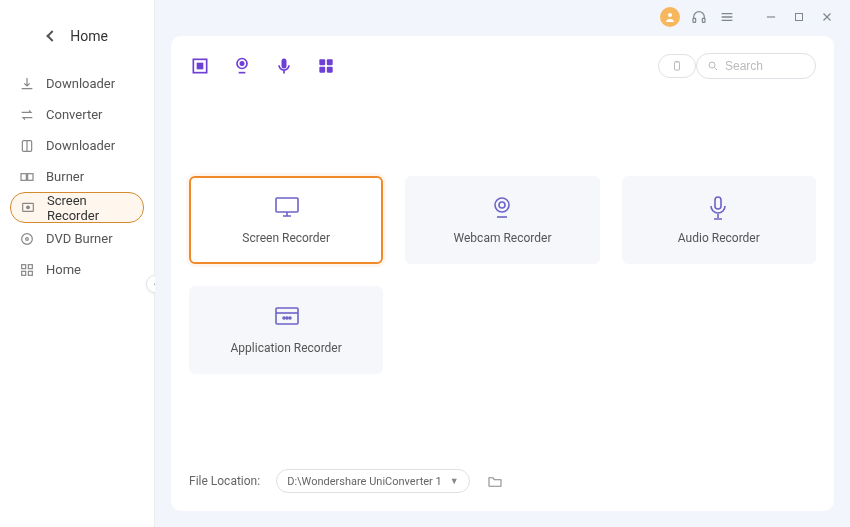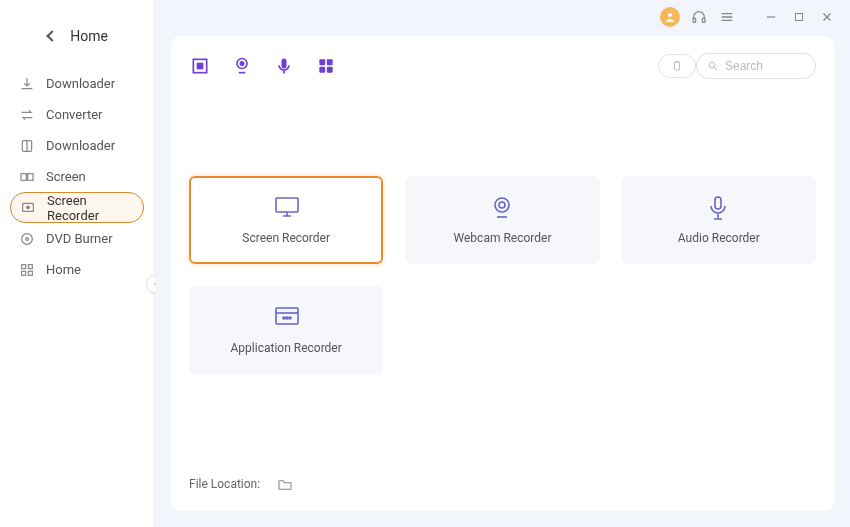--- a/index.html
+++ b/index.html
@@ -203,21 +203,21 @@
         </span>
         <span>Downloader</span>
       </li>
       <li class="nav-item">
         <span class="nav-icon">
           <svg width="16" height="16" viewBox="0 0 24 24" fill="none" stroke="currentColor" stroke-width="1.8">
               <rect x="3" y="7" width="8" height="10"></rect>
               <rect x="13" y="7" width="8" height="10"></rect>
             </svg>
         </span>
-        <span>Screen</span>
+        <span>Burner</span>
       </li>
       <li class="nav-item selected">
         <span class="nav-icon">
           <svg width="16" height="16" viewBox="0 0 24 24" fill="none" stroke="currentColor" stroke-width="1.8">
               <rect x="4" y="5" width="16" height="12" rx="1"></rect>
               <circle cx="12" cy="11" r="2" fill="currentColor"></circle>
             </svg>
         </span>
         <span>Screen Recorder</span>
       </li>
@@ -377,20 +377,24 @@
                 <circle cx="11" cy="13" r="1" fill="#6d63c9"></circle>
                 <circle cx="17" cy="13" r="1" fill="#6d63c9"></circle>
               </svg>
           </span>
           <span>Application Recorder</span>
         </div>
       </div>
 
       <div class="footer-row">
         <span>File Location:</span>
+        <div class="path-select">
+          <span>D:\Wondershare UniConverter 1</span>
+          <span style="font-size:9px;color:#888;">▼</span>
+        </div>
         <span class="folder-btn">
           <svg width="16" height="14" viewBox="0 0 24 20" fill="none" stroke="#888" stroke-width="1.6">
               <path d="M3 5h6l2 3h10v9a1 1 0 01-1 1H4a1 1 0 01-1-1V5z"></path>
             </svg>
         </span>
       </div>
 
     </div>
   </main>
 </div>

